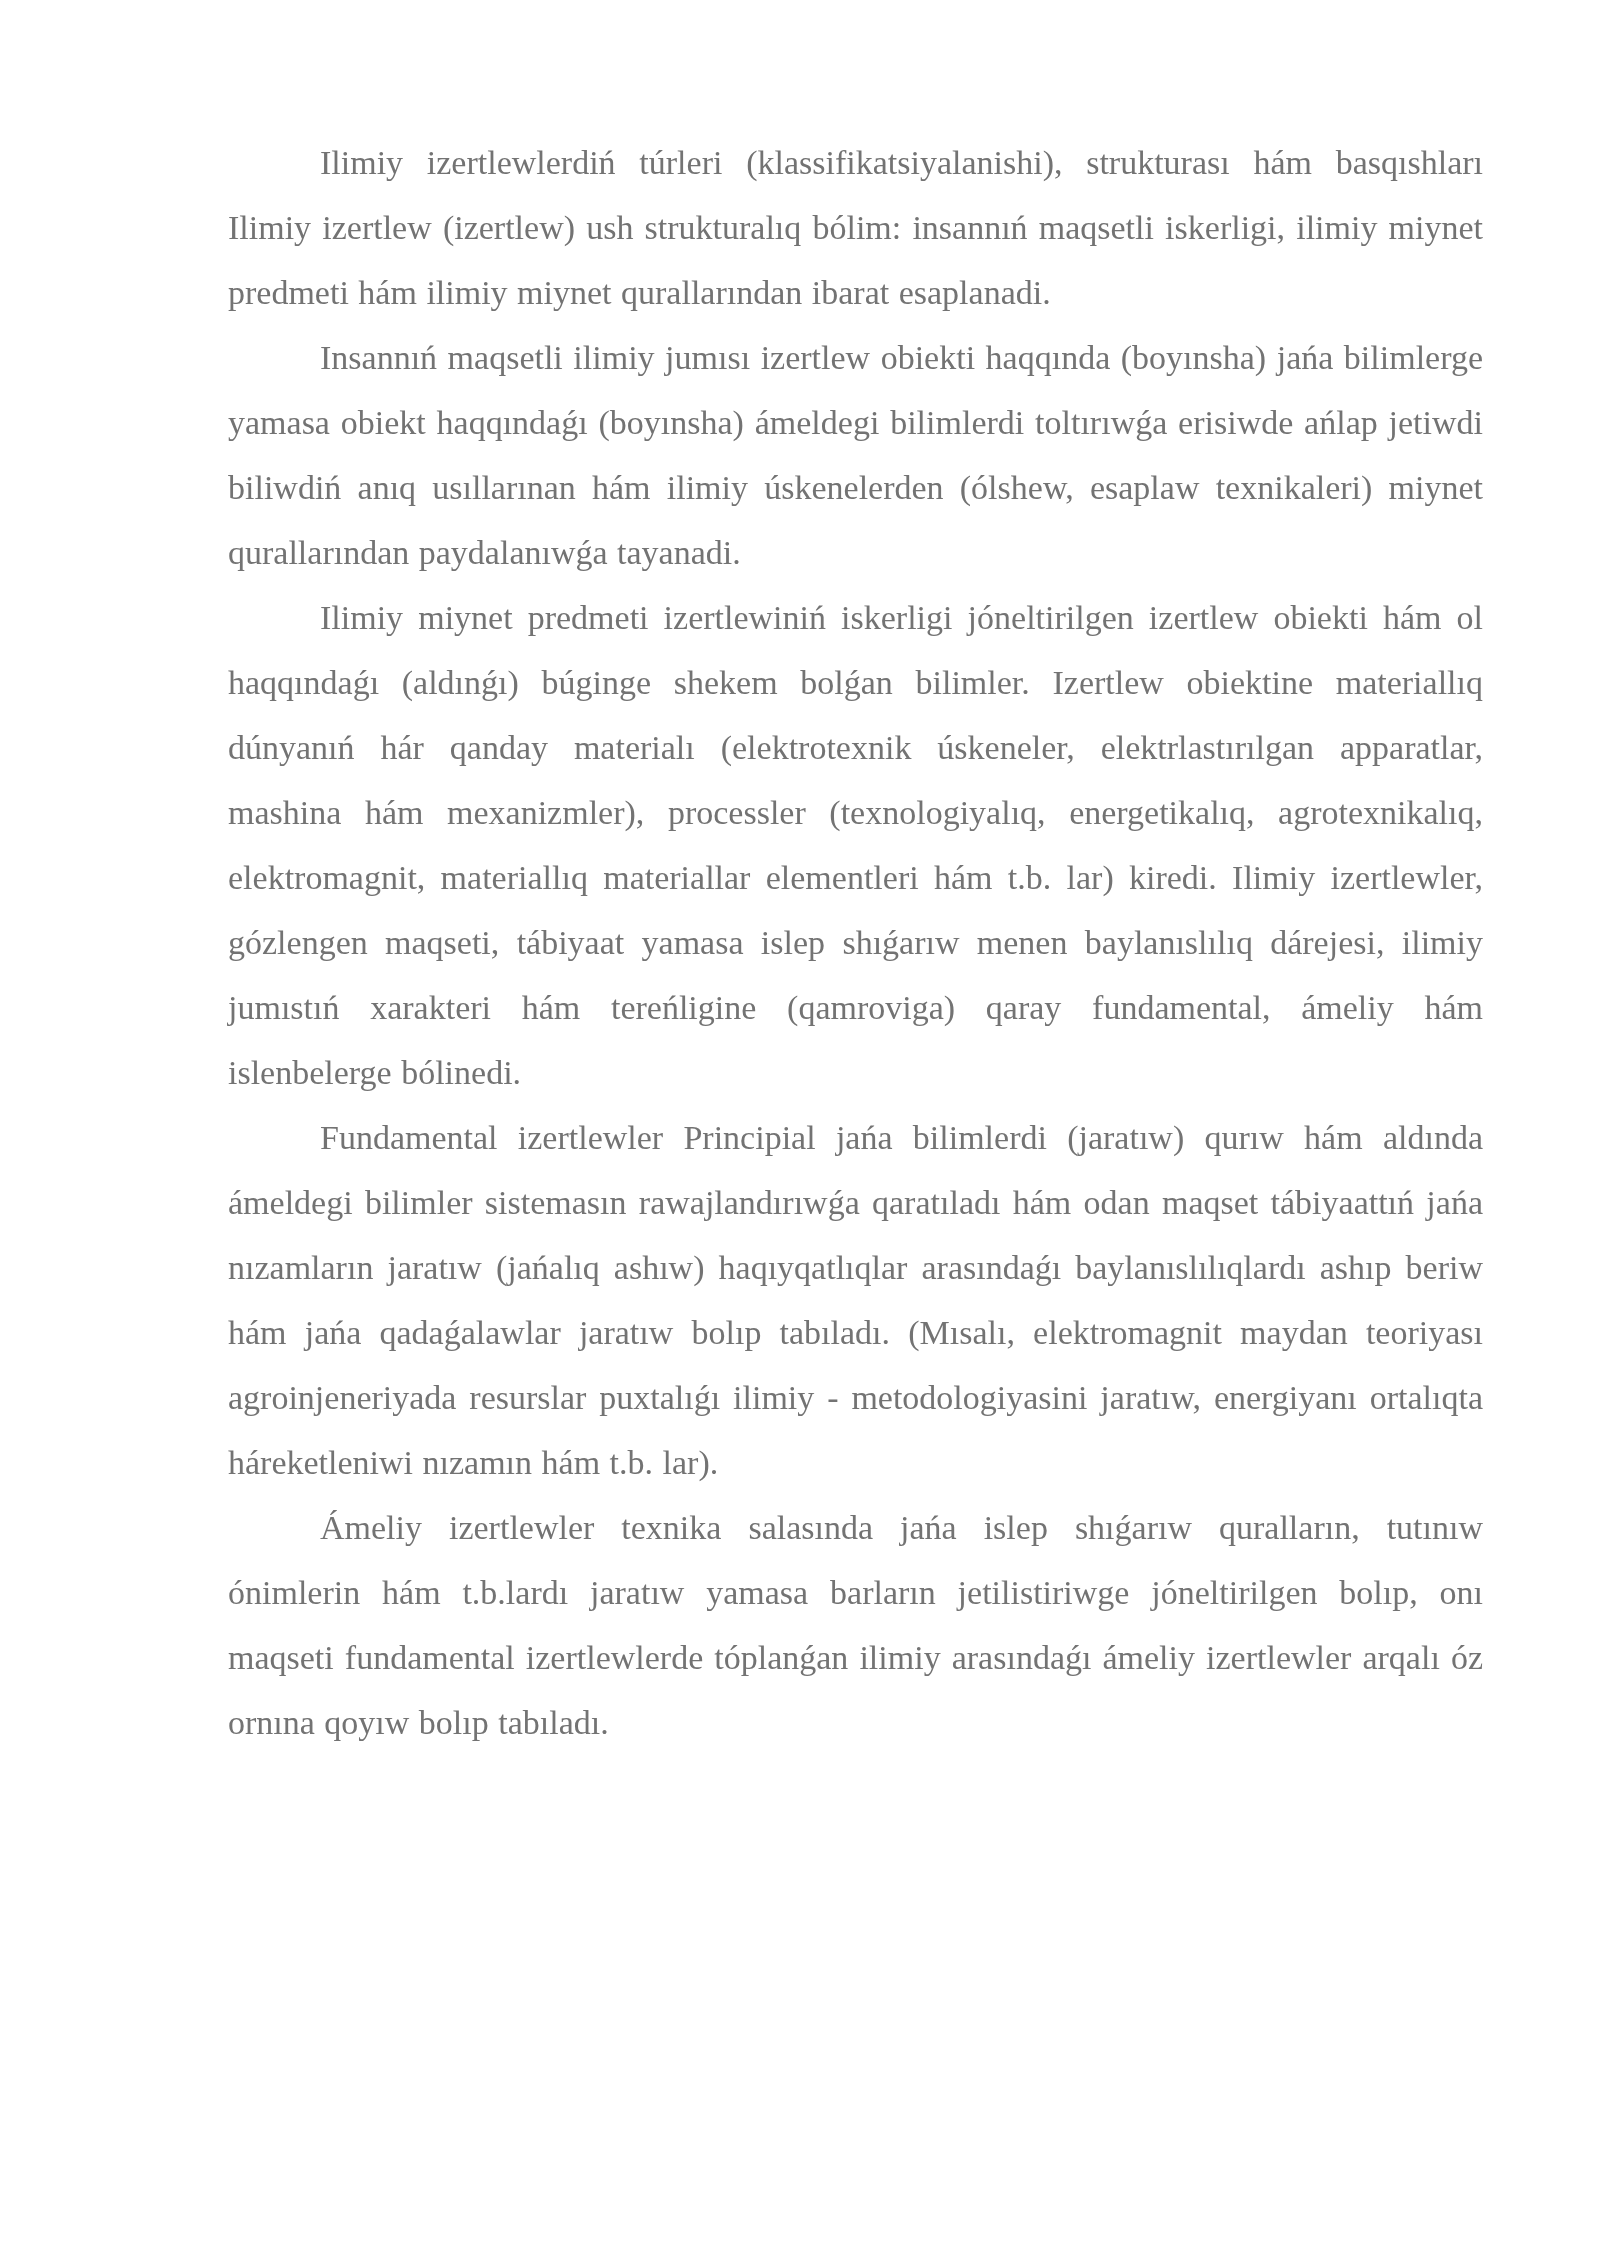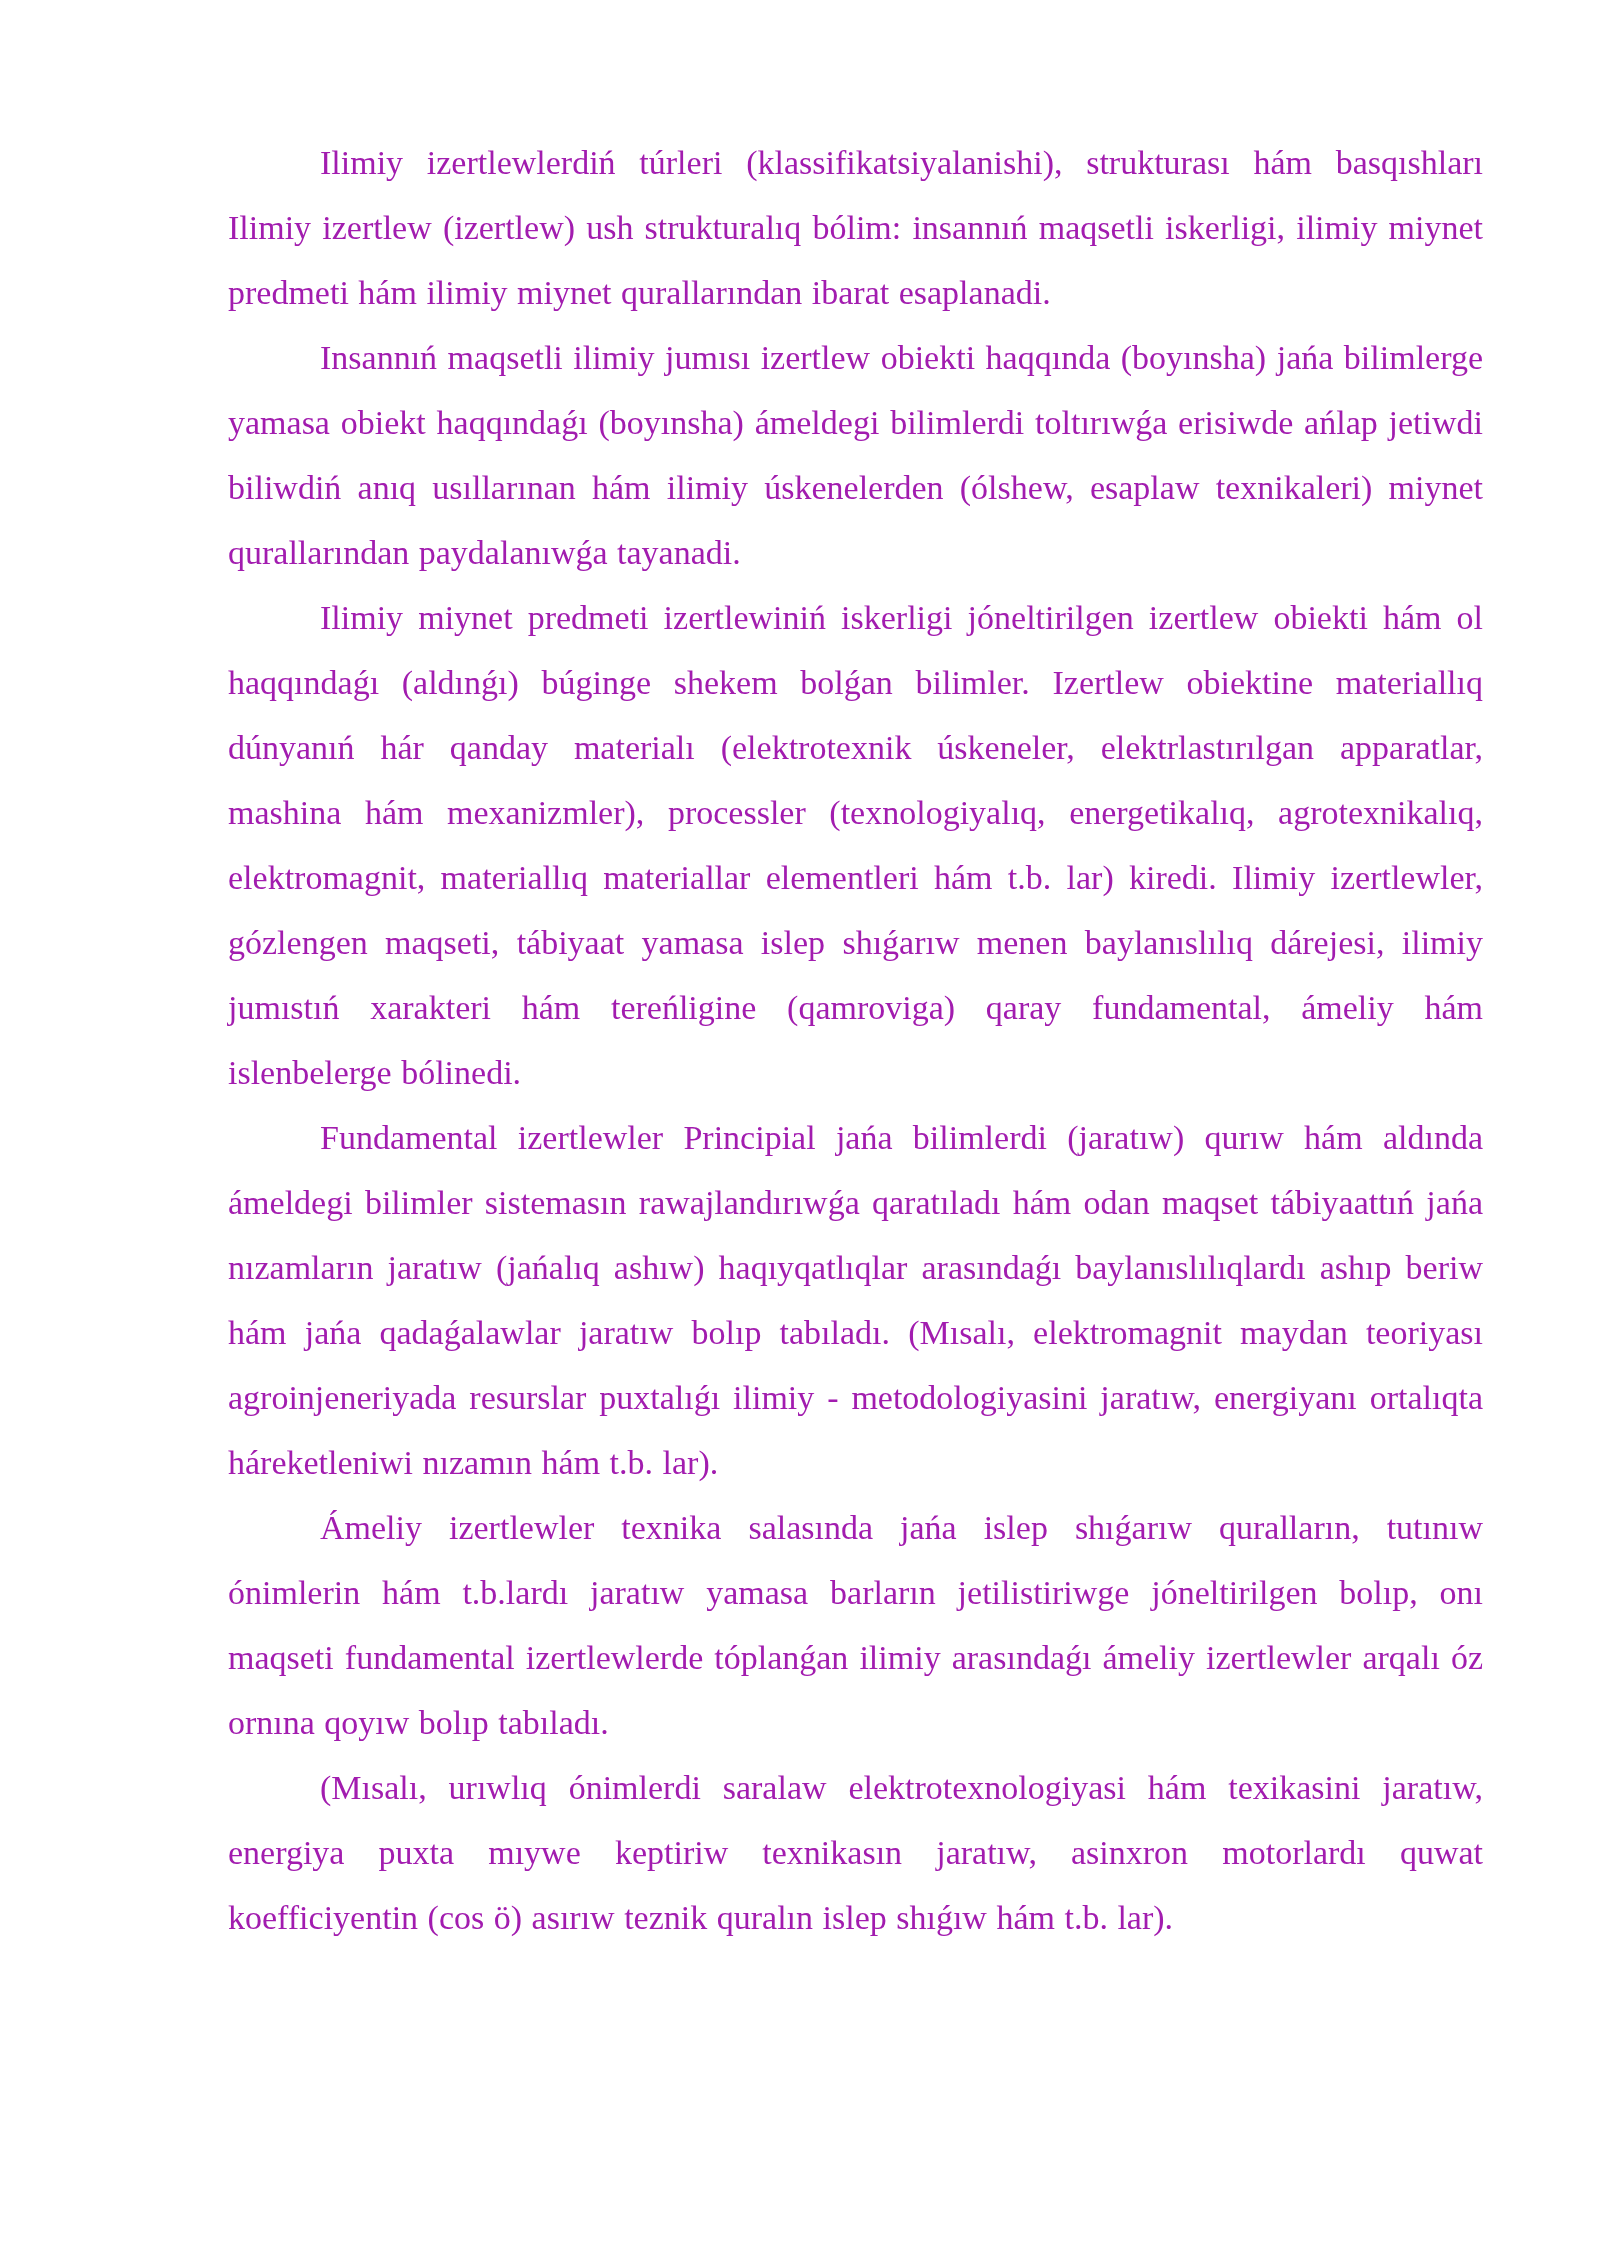--- a/index.html
+++ b/index.html
@@ -21,29 +21,28 @@
     width: 1255px;
   }
   .para {
     margin: 0;
     padding: 0;
     text-indent: 92px;
     font-family: "Liberation Serif", serif;
     font-size: 34px;
     line-height: 65px;
     text-align: justify;
-    color: #a21caf;
+    color: #737373;
     word-spacing: 1px;
   }
 </style>
 </head>
 <body>
 
 <div class="page">
   <div class="text-block">
     <p class="para">Ilimiy izertlewlerdiń túrleri (klassifikatsiyalanishi), strukturası hám basqıshları Ilimiy izertlew (izertlew) ush strukturalıq bólim: insannıń maqsetli iskerligi, ilimiy miynet predmeti hám ilimiy miynet qurallarından ibarat esaplanadi.</p>
     <p class="para">Insannıń maqsetli ilimiy jumısı izertlew obiekti haqqında (boyınsha) jańa bilimlerge yamasa obiekt haqqındaǵı (boyınsha) ámeldegi bilimlerdi toltırıwǵa erisiwde ańlap jetiwdi biliwdiń anıq usıllarınan hám ilimiy úskenelerden (ólshew, esaplaw texnikaleri) miynet qurallarından paydalanıwǵa tayanadi.</p>
     <p class="para">Ilimiy miynet predmeti izertlewiniń iskerligi jóneltirilgen izertlew obiekti hám ol haqqındaǵı (aldınǵı) búginge shekem bolǵan bilimler. Izertlew obiektine materiallıq dúnyanıń hár qanday materialı (elektrotexnik úskeneler, elektrlastırılgan apparatlar, mashina hám mexanizmler), processler (texnologiyalıq, energetikalıq, agrotexnikalıq, elektromagnit, materiallıq materiallar elementleri hám t.b. lar) kiredi. Ilimiy izertlewler, gózlengen maqseti, tábiyaat yamasa islep shıǵarıw menen baylanıslılıq dárejesi, ilimiy jumıstıń xarakteri hám tereńligine (qamroviga) qaray fundamental, ámeliy hám islenbelerge bólinedi.</p>
     <p class="para">Fundamental izertlewler Principial jańa bilimlerdi (jaratıw) qurıw hám aldında ámeldegi bilimler sistemasın rawajlandırıwǵa qaratıladı hám odan maqset tábiyaattıń jańa nızamların jaratıw (jańalıq ashıw) haqıyqatlıqlar arasındaǵı baylanıslılıqlardı ashıp beriw hám jańa qadaǵalawlar jaratıw bolıp tabıladı. (Mısalı, elektromagnit maydan teoriyası agroinjeneriyada resurslar puxtalıǵı ilimiy - metodologiyasini jaratıw, energiyanı ortalıqta háreketleniwi nızamın hám t.b. lar).</p>
     <p class="para">Ámeliy izertlewler texnika salasında jańa islep shıǵarıw quralların, tutınıw ónimlerin hám t.b.lardı jaratıw yamasa barların jetilistiriwge jóneltirilgen bolıp, onı maqseti fundamental izertlewlerde tóplanǵan ilimiy arasındaǵı ámeliy izertlewler arqalı óz ornına qoyıw bolıp tabıladı.</p>
-    <p class="para">(Mısalı, urıwlıq ónimlerdi saralaw elektrotexnologiyasi hám texikasini jaratıw, energiya puxta mıywe keptiriw texnikasın jaratıw, asinxron motorlardı quwat koefficiyentin (cos ö) asırıw teznik quralın islep shıǵıw hám t.b. lar).</p>
   </div>
 </div>
 
 </body></html>

